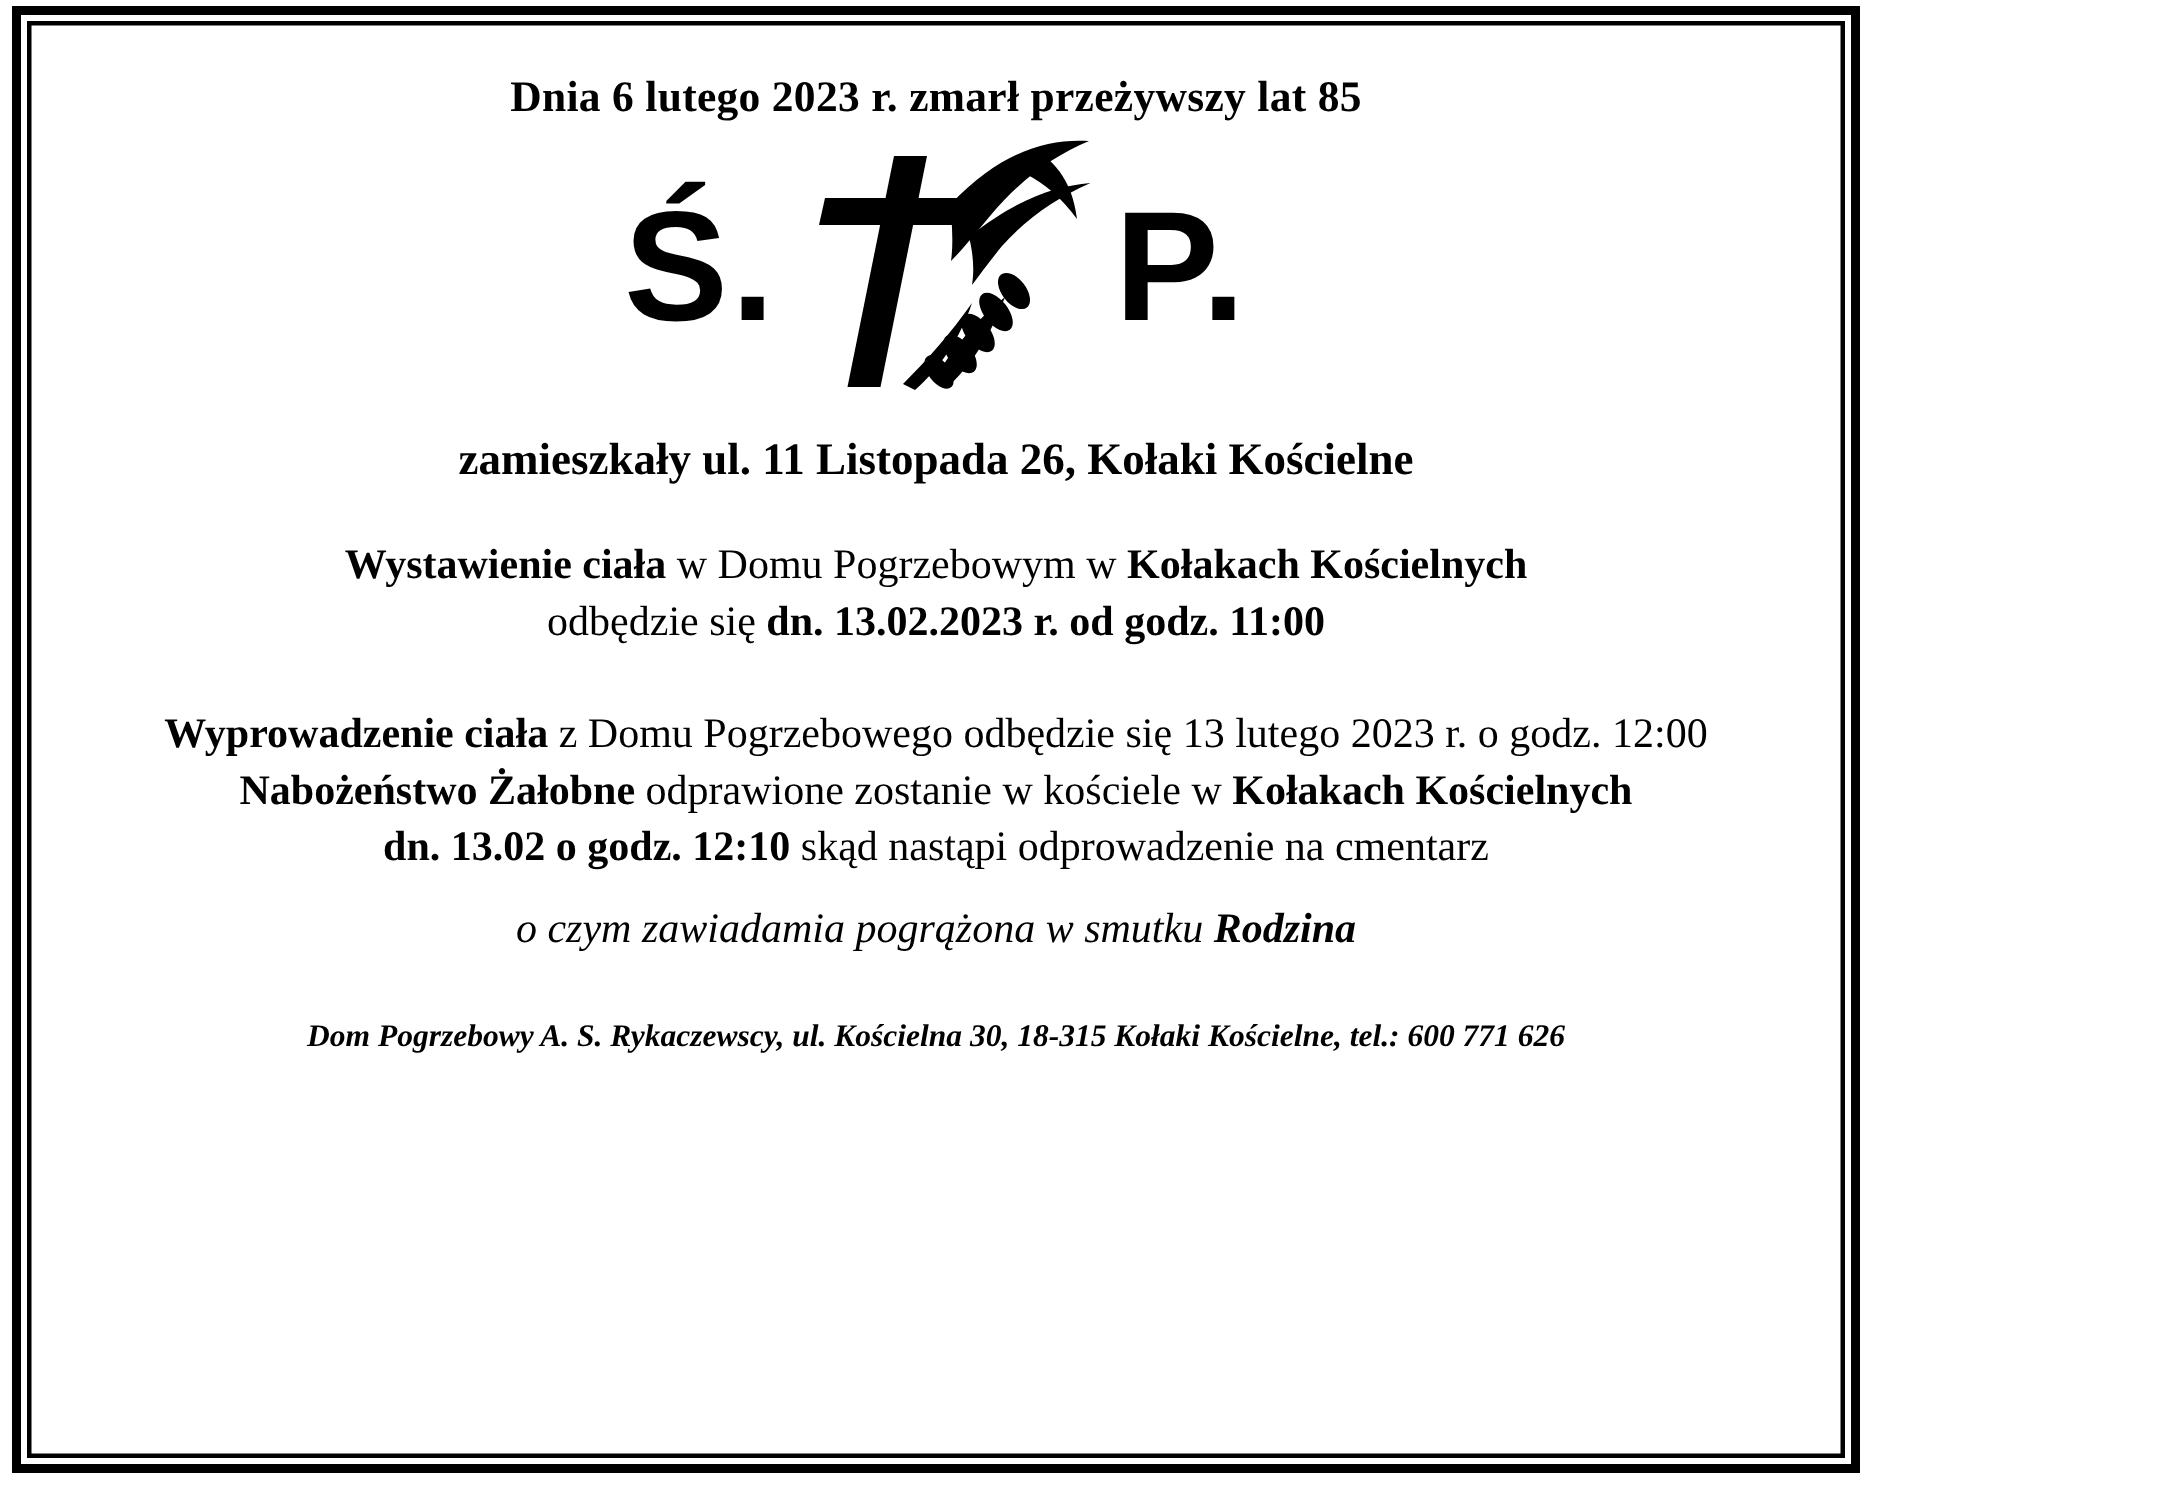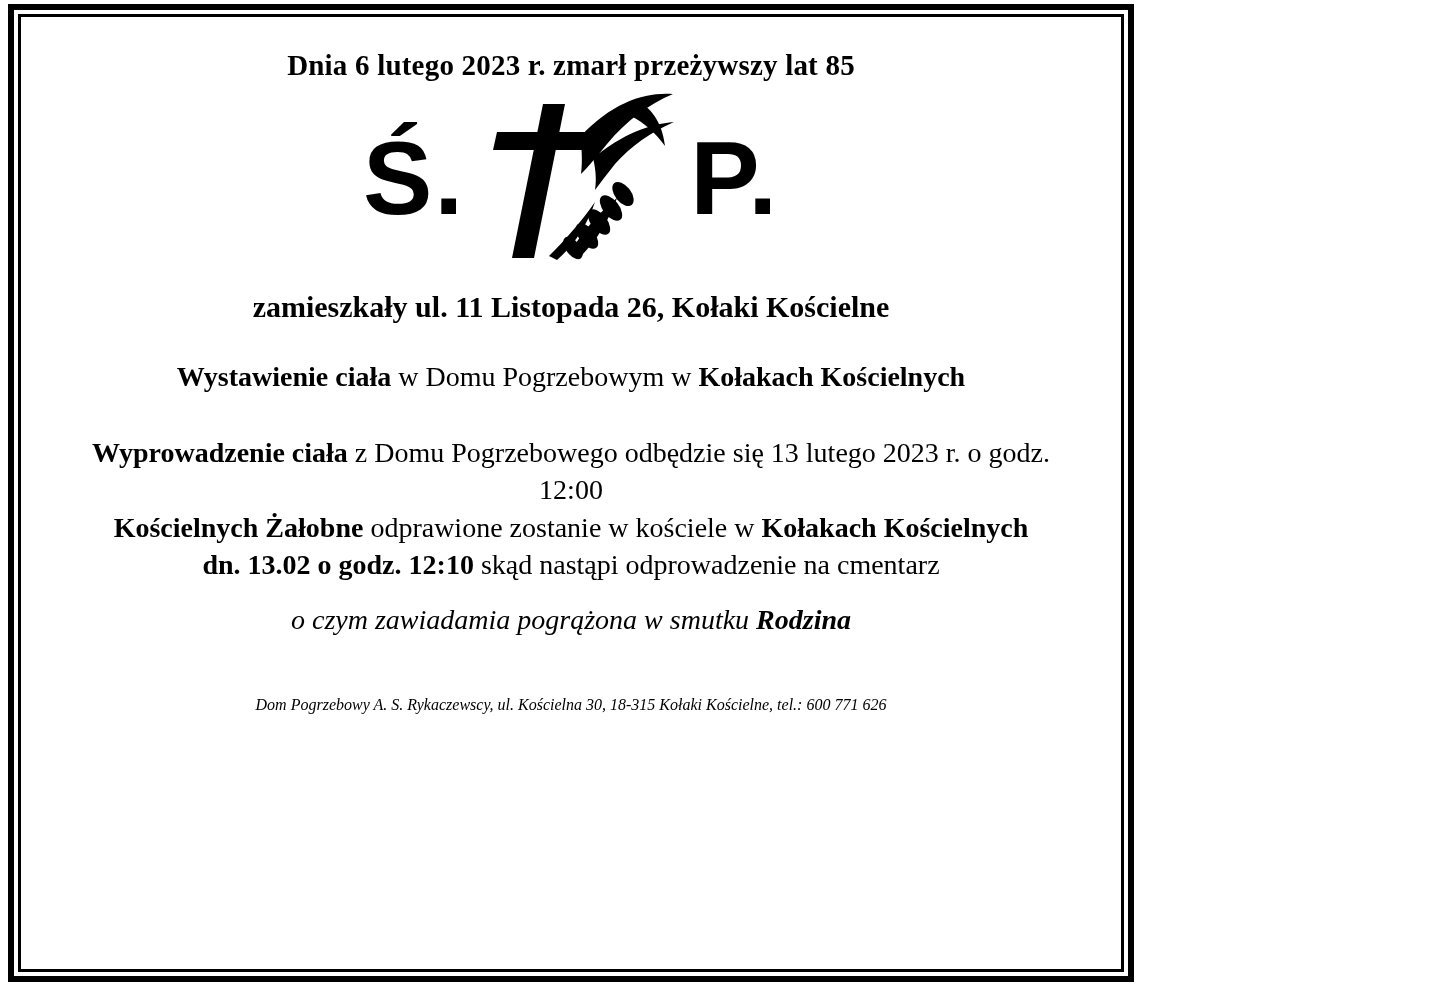--- a/index.html
+++ b/index.html
@@ -13,21 +13,21 @@
     font-family: "Liberation Serif", serif;
     color: #000000;
     overflow: hidden;
   }
 
   
   .notice-outer {
     position: absolute;
     left: 8px;
     top: 4px;
-    width: 1126px;
+    width: 1232px;
     height: 978px;
     background: #000000;
     box-sizing: border-box;
     padding: 6px;
   }
   .notice-mid {
     width: 100%;
     height: 100%;
     background: #ffffff;
     box-sizing: border-box;
@@ -108,24 +108,24 @@
     font-size: 28px;
     line-height: 1.34;
   }
   .b { font-weight: bold; }
   .n { font-weight: normal; }
 
   .block-2 { margin-top: 38px; }
   .block-3 { margin-top: 17px; font-style: italic; }
 
   .footer {
-    margin-top: 58px;
-    font-size: 16px;
+    margin-top: 40px;
+    font-size: 21px;
     font-style: italic;
-    font-weight: normal;
+    font-weight: bold;
   }
 </style>
 </head>
 <body>
 
 <div class="notice-outer">
   <div class="notice-mid">
     <div class="notice-inner-border">
       <div class="notice-body">
 
@@ -157,25 +157,26 @@
               <ellipse cx="142" cy="160" rx="7" ry="13" transform="rotate(-38 142 160)"></ellipse>
               <path d="M118,168 C134,152 150,134 164,114 C156,138 142,158 126,172 Z"></path>
             </g>
           </svg>
         </div>
 
         <div class="address">zamieszkały ul. 11 Listopada 26, Kołaki Kościelne</div>
 
         <div class="block block-1">
           <p><span class="b">Wystawienie ciała</span><span class="n"> w Domu Pogrzebowym w </span><span class="b">Kołakach Kościelnych</span></p>
+          <p><span class="n">odbędzie się </span><span class="b">dn. 13.02.2023 r. od godz. 11:00</span></p>
         </div>
 
         <div class="block block-2">
           <p><span class="b">Wyprowadzenie ciała</span><span class="n"> z Domu Pogrzebowego odbędzie się 13 lutego 2023 r. o godz. 12:00</span></p>
-          <p><span class="b">Kościelnych Żałobne</span><span class="n"> odprawione zostanie w kościele w </span><span class="b">Kołakach Kościelnych</span></p>
+          <p><span class="b">Nabożeństwo Żałobne</span><span class="n"> odprawione zostanie w kościele w </span><span class="b">Kołakach Kościelnych</span></p>
           <p><span class="b">dn. 13.02 o godz. 12:10</span><span class="n"> skąd nastąpi odprowadzenie na cmentarz</span></p>
         </div>
 
         <div class="block block-3">
           <p><span class="n">o czym zawiadamia pogrążona w smutku </span><span class="b">Rodzina</span></p>
         </div>
 
         <div class="footer">Dom Pogrzebowy A. S. Rykaczewscy, ul. Kościelna 30, 18-315 Kołaki Kościelne, tel.: 600 771 626</div>
 
       </div>

